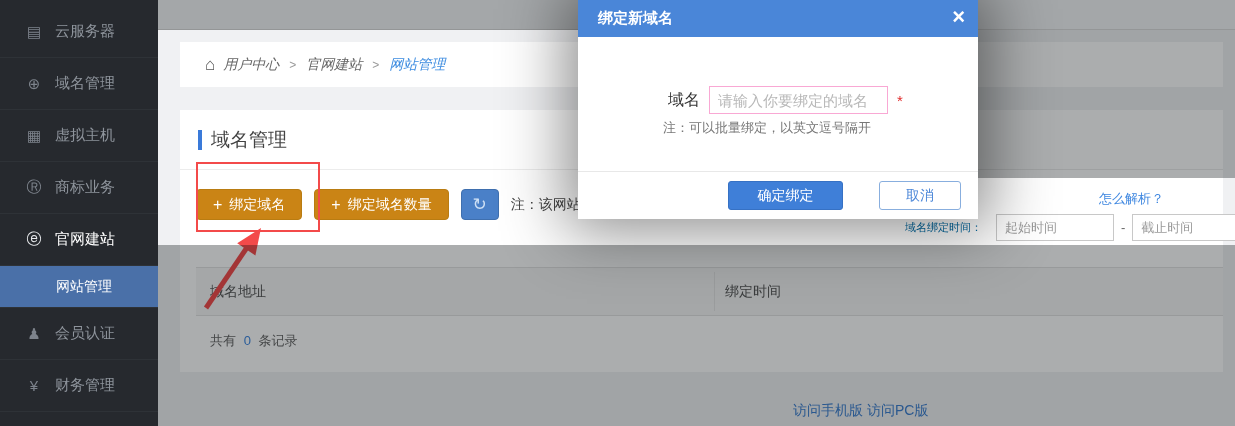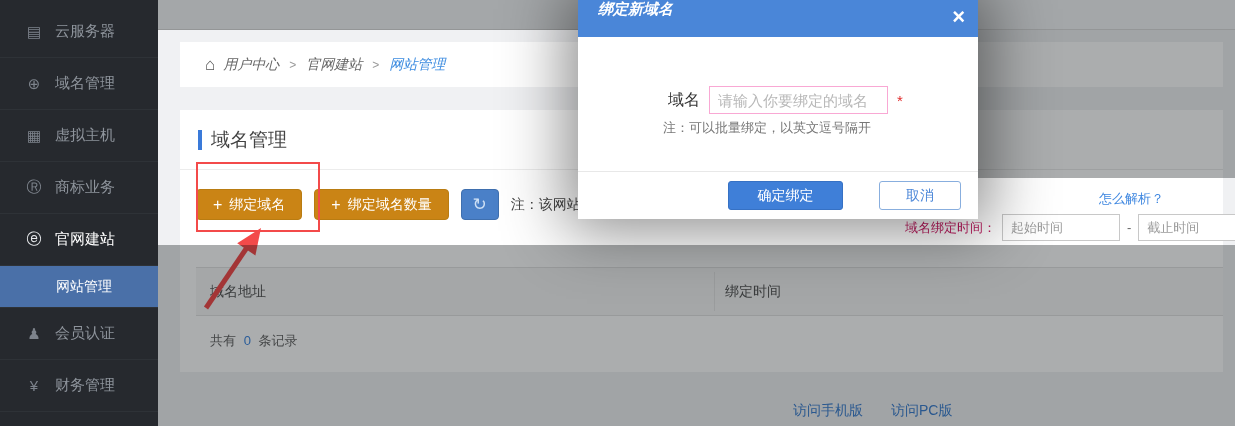--- a/index.html
+++ b/index.html
@@ -40,54 +40,54 @@
   .btn-orange { height:31px; border:1px solid #b97c12; border-radius:4px; background:#ca8415; color:#fff;
                 font-size:14px; padding:0 16px; display:flex; align-items:center; gap:7px; cursor:pointer;
                 font-family:inherit; }
   .btn-orange .plus { font-size:16px; line-height:1; }
   .btn-refresh { width:38px; height:31px; border:1px solid #3f6fae; border-radius:4px; background:#4a80c8;
                  color:#cfe0f5; font-size:17px; display:flex; align-items:center; justify-content:center; cursor:pointer; }
   .note-text { font-size:14px; color:#444; white-space:nowrap; }
 
   .resolve-link { position:absolute; left:880px; top:80px; font-size:13px; color:#3d86e0; cursor:pointer; text-decoration:none;margin-left:39px; }
   .filter-row { position:absolute; left:725px; top:104px; display:flex; align-items:center; white-space:nowrap; }
-  .filter-label { font-size:13px; color:#be185d; margin-right:6px; }
+  .filter-label { font-size:11px; color:#0369a1; margin-right:14px; }
   .date-input { width:118px; height:27px; border:1px solid #c8c8c8; background:#fff; font-size:13px;
                 padding:0 8px; color:#333; font-family:inherit; }
   .date-input::placeholder { color:#9a9a9a; }
   .date-dash { margin:0 7px; color:#666; font-size:13px; }
   .date-input.end { width:110px; }
 
   .dtable { position:absolute; left:16px; top:157px; width:1027px; }
   .dtable .thead { display:flex; height:49px; background:#f6f6f6; border-top:1px solid #e2e2e2;
                    border-bottom:1px solid #e2e2e2; align-items:center; font-size:14px; color:#555; }
   .dtable .th1 { width:519px; padding-left:14px; border-right:1px solid #e6e6e6; height:39px; display:flex; align-items:center; }
   .dtable .th2 { padding-left:10px; flex:1; }
   .summary { position:absolute; left:30px; top:222px; font-size:13px; color:#666; }
   .summary .count { color:#3d86e0; margin:0 4px; }
 
   
-  .footer-links { position:absolute; left:793px; top:402px; display:flex; gap:28px; z-index:1; }
+  .footer-links { position:absolute; left:793px; top:402px; display:flex; gap:4px; z-index:1; }
   .footer-links a { font-size:14px; color:#3c7fd0; text-decoration:none; cursor:pointer; }
 
   
   .anno-rect { position:absolute; left:196px; top:162px; width:124px; height:70px;
                border:2px solid #f34a4a; z-index:10; pointer-events:none; }
   .anno-arrow { position:absolute; left:190px; top:150px; z-index:10; pointer-events:none; }
 
   
   .dim { position:absolute; background:rgba(10,14,18,0.34); z-index:40; pointer-events:none; }
   .dim-top { left:158px; top:0; width:1077px; height:30px; }
   .dim-right { left:978px; top:30px; width:257px; height:148px; }
   .dim-bottom { left:158px; top:245px; width:1077px; height:181px; }
 
   
   .modal { position:absolute; left:578px; top:0; width:400px; height:219px; background:#ffffff; z-index:50;
            box-shadow:0 0 60px 12px rgba(0,0,0,0.45); }
-  .modal-header { height:37px; background:#4a86d8; display:flex; padding-left:20px;font-style:italic; }
+  .modal-header { height:37px; background:#4a86d8; display:flex; align-items:center; padding-left:20px; }
   .modal-title { color:#ffffff; font-size:15px; font-weight:bold; }
   .modal-close { position:absolute; right:13px; top:4px; color:#ffffff; font-size:22px; font-weight:bold;
                  cursor:pointer; line-height:1.2; }
   .modal-row { position:absolute; left:90px; top:86px; display:flex; align-items:center; }
   .modal-label { font-size:16px; color:#333; margin-right:9px; }
   .domain-input { width:179px; height:28px; border:1px solid #f9a8d4; font-size:15px; padding:0 8px;
                   color:#333; font-family:inherit; }
   .domain-input::placeholder { color:#b8b8b8; }
   .req-mark { color:#e02b2b; font-size:15px; margin-left:9px; }
   .modal-helper { position:absolute; left:85px; top:119px; font-size:13px; color:#777; }

